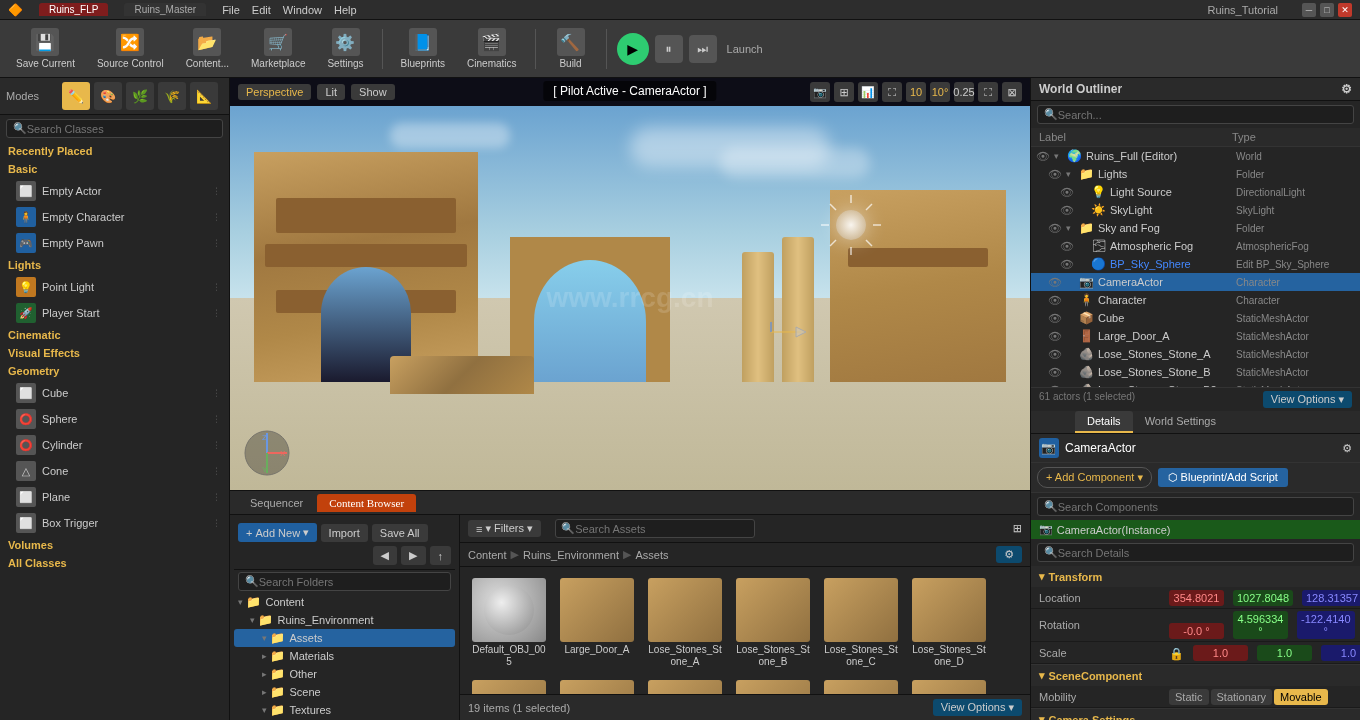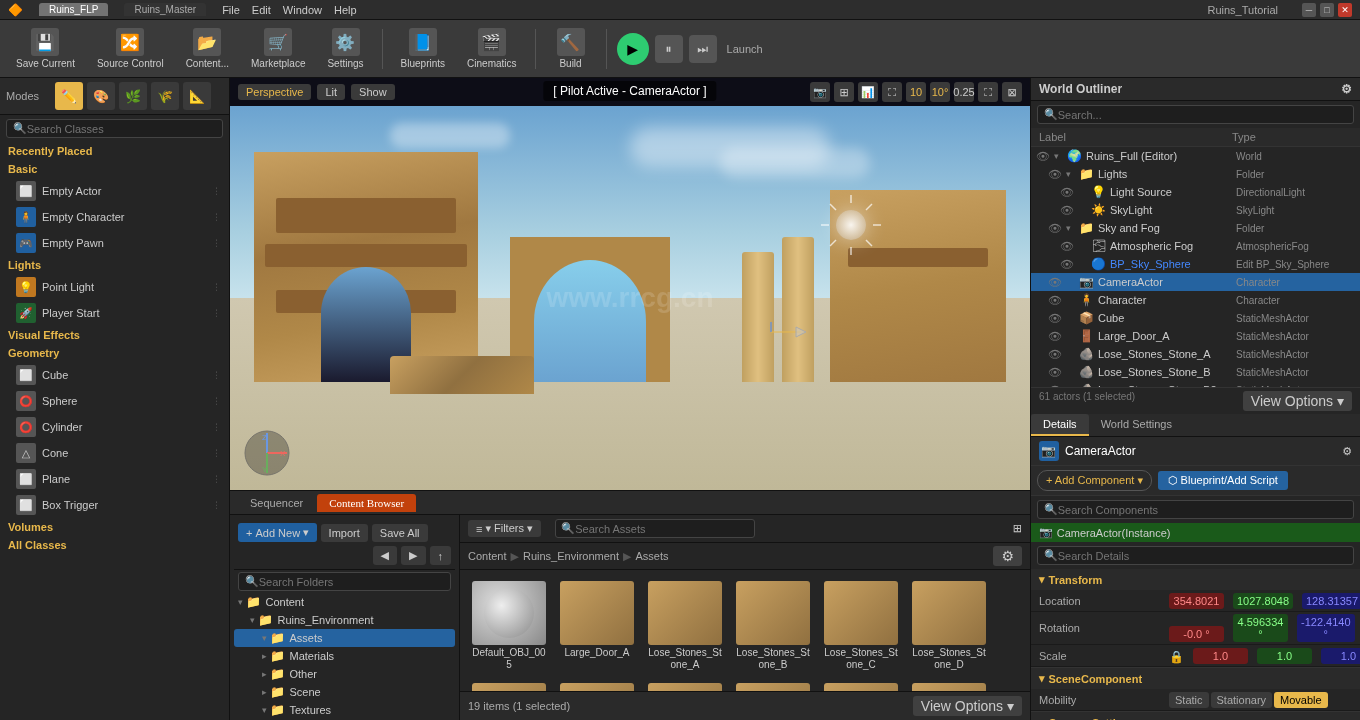--- a/index.html
+++ b/index.html
@@ -60,21 +60,21 @@
     .bottom-tabs { display: flex; background: #2a2a2a; border-bottom: 1px solid #111; align-items: center; gap: 2px; padding: 0 8px; height: 24px; }
     .bottom-tab { padding: 3px 12px; font-size: 11px; color: #aaa; cursor: pointer; border-radius: 3px 3px 0 0; }
     .bottom-tab.active { background: #c2410c; color: #fff; font-family: Liberation Serif, serif; }
     .bottom-toolbar-btn { background: #3a3a3a; padding: 3px 8px; border-radius: 3px; font-size: 11px; color: #ccc; cursor: pointer; display: flex; align-items: center; gap: 3px; }
     .bottom-toolbar-btn.primary { background: #2060a0; }
     .breadcrumb-sep { color: #555; }
     .filter-btn { background: #3a3a3a; padding: 2px 8px; border-radius: 3px; font-size: 11px; color: #ccc; cursor: pointer; display: flex; align-items: center; gap: 3px; }
     .search-assets { display: flex; align-items: center; background: #1e1e1e; border: 1px solid #444; border-radius: 3px; padding: 2px 6px; margin-left: 8px; flex: 1; max-width: 200px; }
     .search-assets input { background: transparent; border: none; outline: none; color: #ccc; font-size: 11px; width: 100%; }
     .bottom-status { padding: 4px 8px; font-size: 11px; color: #aaa; background: #2a2a2a; border-top: 1px solid #111; display: flex; align-items: center; gap: 8px; }
-    .view-options-btn { margin-left: auto; background: #404040; padding: 2px 8px; border-radius: 3px; font-size: 14px; color: #ccc; cursor: pointer; }
+    .view-options-btn { margin-left: auto; background: #0c4a6e; padding: 2px 8px; border-radius: 3px; font-size: 11px; color: #ccc; cursor: pointer; }
 
     
     .right-panel { width: 330px; background: #252525; border-left: 1px solid #111; display: flex; flex-direction: column; overflow: hidden; }
     .right-panel-header { background: #2a2a2a; padding: 4px 8px; font-size: 12px; font-weight: bold; color: #ccc; border-bottom: 1px solid #111; display: flex; align-items: center; justify-content: space-between; }
     .outliner-search { display: flex; align-items: center; background: #1e1e1e; border: 1px solid #444; border-radius: 3px; margin: 4px 6px; padding: 2px 6px; }
     .outliner-search input { background: transparent; border: none; outline: none; color: #ccc; font-size: 11px; flex: 1; }
     .outliner-cols { display: flex; padding: 3px 8px; border-bottom: 1px solid #333; background: #2a2a2a; font-size: 11px; color: #888; }
     .outliner-col-label { flex: 1; }
     .outliner-col-type { width: 120px; text-align: left; }
     .outliner-list { flex: 0 0 240px; overflow-y: auto; }
@@ -85,21 +85,21 @@
     .outliner-icon { font-size: 12px; width: 16px; text-align: center; }
     .outliner-name { flex: 1; color: #ccc; font-size: 11px; }
     .outliner-type { width: 120px; color: #888; font-size: 10px; }
     .indent-1 { padding-left: 16px; }
     .indent-2 { padding-left: 28px; }
     .outliner-count { padding: 3px 8px; font-size: 10px; color: #777; border-top: 1px solid #333; display: flex; justify-content: space-between; }
 
     
     .details-tabs { display: flex; border-bottom: 1px solid #111; background: #2a2a2a; }
     .details-tab { padding: 4px 12px; font-size: 11px; color: #aaa; cursor: pointer; border-radius: 3px 3px 0 0; }
-    .details-tab.active { background: #3a3a3a; color: #fff; border-bottom: 2px solid #e8b84b; }
+    .details-tab.active { background: #3a3a3a; color: #fff; border-bottom: 2px solid #e8b84b; margin-left: 44px; }
     .details-actor-bar { display: flex; align-items: center; padding: 4px 8px; gap: 6px; border-bottom: 1px solid #333; background: #2a2a2a; }
     .details-actor-name { font-size: 12px; color: #fff; flex: 1; }
     .details-actor-icon { width: 20px; height: 20px; background: #2060a0; border-radius: 3px; display: flex; align-items: center; justify-content: center; font-size: 12px; }
     .details-add-btn { background: #2a2a2a; border: 1px solid #555; padding: 3px 8px; border-radius: 10px; font-size: 11px; color: #e8b84b; cursor: pointer; display: flex; align-items: center; gap: 3px; }
     .details-blueprint-btn { background: #2563a0; padding: 3px 10px; border-radius: 3px; font-size: 11px; color: #fff; cursor: pointer; display: flex; align-items: center; gap: 3px; }
     .components-search { display: flex; align-items: center; background: #1e1e1e; border: 1px solid #444; border-radius: 3px; margin: 4px 6px; padding: 2px 6px; }
     .components-search input { background: transparent; border: none; outline: none; color: #ccc; font-size: 11px; flex: 1; }
     .component-item { display: flex; align-items: center; padding: 3px 8px; font-size: 11px; cursor: pointer; gap: 4px; }
     .component-item.selected { background: #1a5a1a; }
     .details-search { display: flex; align-items: center; background: #1e1e1e; border: 1px solid #444; border-radius: 3px; margin: 4px 6px; padding: 2px 6px; }
@@ -139,21 +139,21 @@
     .asset-card-thumb { width: 74px; height: 64px; background: #444; border-radius: 3px; overflow: hidden; display: flex; align-items: center; justify-content: center; }
     .asset-card-label { font-size: 10px; color: #ccc; text-align: center; margin-top: 2px; word-break: break-all; line-height: 1.2; max-width: 78px; }
 
     .watermark { position: absolute; top: 50%; left: 50%; transform: translate(-50%, -50%); color: rgba(255,255,255,0.15); font-size: 28px; font-weight: bold; pointer-events: none; z-index: 5; white-space: nowrap; }
 
     
     ::-webkit-scrollbar { width: 6px; height: 6px; }
     ::-webkit-scrollbar-track { background: #1a1a1a; }
     ::-webkit-scrollbar-thumb { background: #444; border-radius: 3px; }
     .top-tab { padding: 1px 10px; font-size: 10px; color: #aaa; cursor: pointer; border-radius: 3px 3px 0 0; background: #333; }
-    .top-tab.active { background: #737373; color: #fff; }
+    .top-tab.active { background: #7f1d1d; color: #fff; }
   </style>
 </head>
 <body>
 
 <div class="top-bar">
   <span class="top-bar-logo">🔶</span>
   <span class="top-tab active">Ruins_FLP</span>
   <span class="top-tab">Ruins_Master</span>
   <div class="top-bar-menu">
     <span>File</span>
@@ -208,21 +208,21 @@
   <div class="play-btn">▶</div>
   <div class="stop-btn" style="color:#ccc">⏸</div>
   <div class="stop-btn" style="color:#ccc">⏭</div>
   <span style="font-size:11px;color:#aaa;margin-left:4px">Launch</span>
 </div>
 
 <div class="main-layout">
 
   <div class="left-panel">
     <div class="modes-bar">
-      <span style="font-size:11px;color:#aaa;margin-right:12px">Modes</span>
+      <span style="font-size:11px;color:#aaa;margin-right:19px">Modes</span>
       <div class="mode-btn active">✏️</div>
       <div class="mode-btn">🎨</div>
       <div class="mode-btn">🌿</div>
       <div class="mode-btn">🌾</div>
       <div class="mode-btn">📐</div>
     </div>
     <div class="search-bar">
       <span class="search-bar-icon">🔍</span>
       <input type="text" placeholder="Search Classes" style="">
     </div>
@@ -248,20 +248,21 @@
       <div class="class-item">
         <div class="class-icon orange">💡</div>
         <span>Point Light</span>
         <span class="drag-indicator">⋮</span>
       </div>
       <div class="class-item">
         <div class="class-icon green">🚀</div>
         <span>Player Start</span>
         <span class="drag-indicator">⋮</span>
       </div>
+      <div class="section-label">Cinematic</div>
       <div class="section-label">Visual Effects</div>
       <div class="section-label">Geometry</div>
       <div class="class-item">
         <div class="class-icon gray">⬜</div>
         <span>Cube</span>
         <span class="drag-indicator">⋮</span>
       </div>
       <div class="class-item">
         <div class="class-icon gray">⭕</div>
         <span>Sphere</span>

